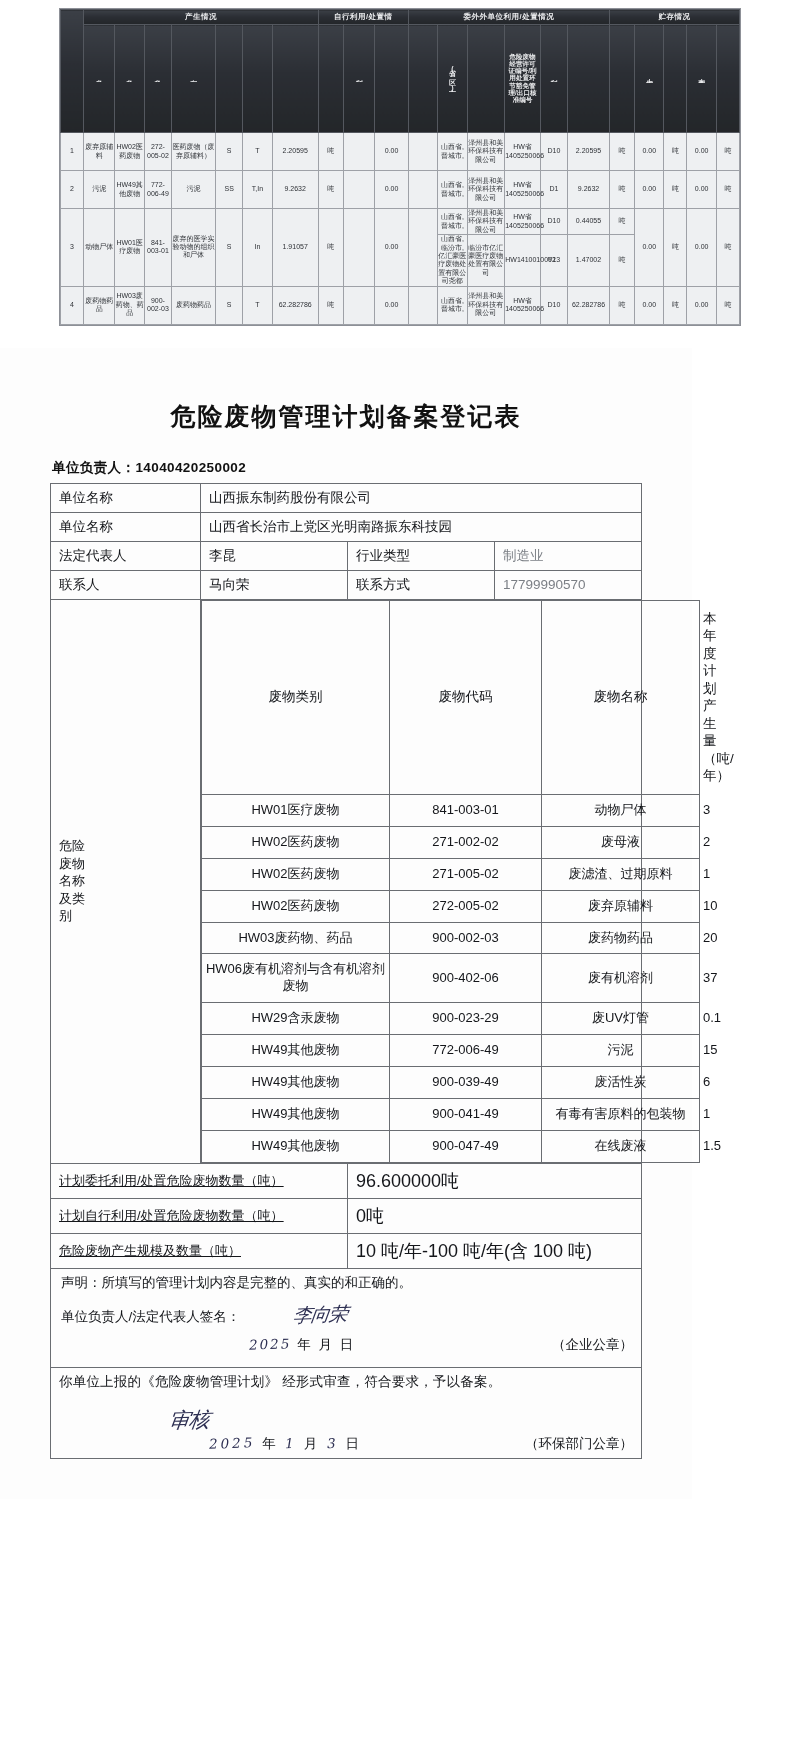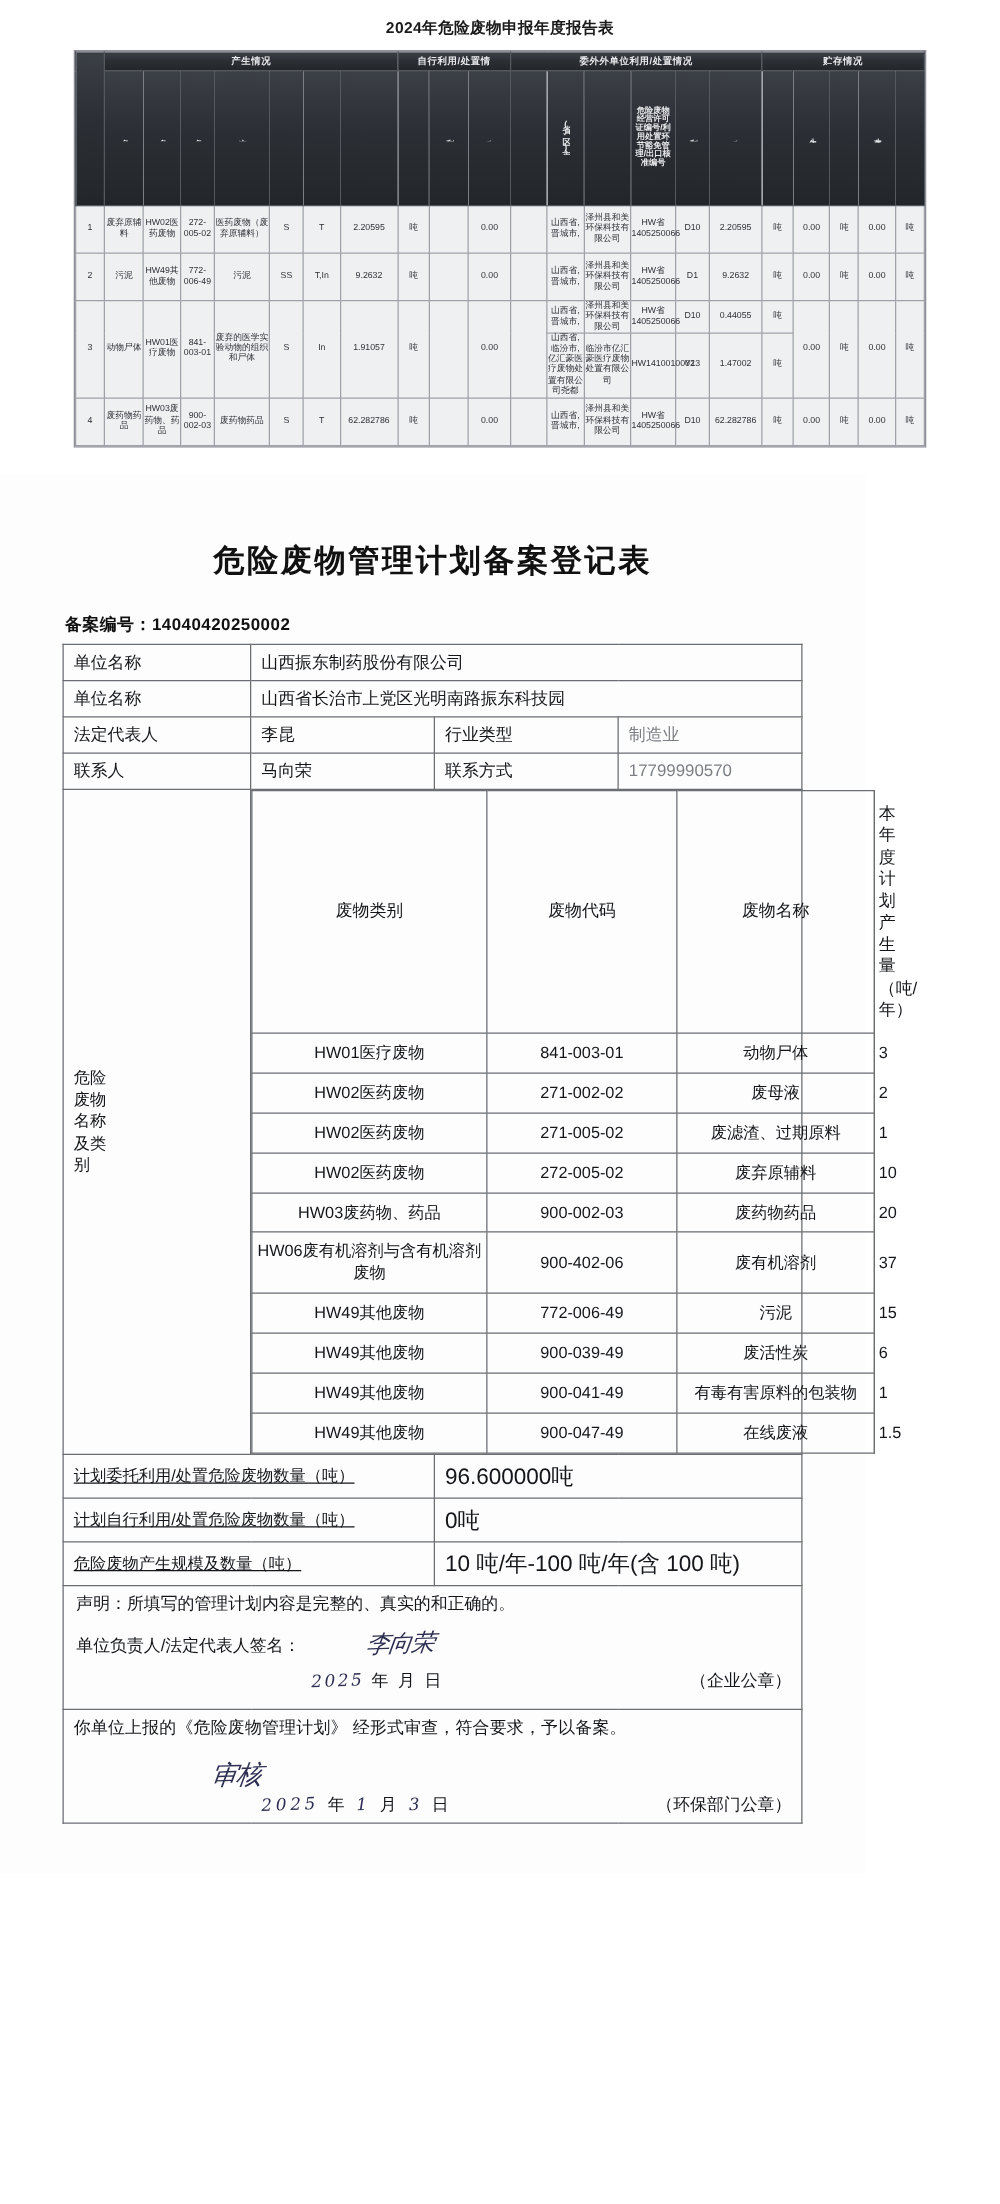--- a/index.html
+++ b/index.html
@@ -267,21 +267,20 @@
     color: #c8323c;
     font-weight: bold;
     letter-spacing: 1px;
   }
   .seal-wrap { position: absolute; inset: 0; pointer-events: none; overflow: visible; }
 </style>
 </head>
 <body>
 
 <div class="report-wrap">
-  <div class="report-title">2024年危险废物申报年度报告表</div>
   <div class="report-table-outer">
     <table class="report">
       <colgroup>
         <col style="width:22px">
           <col style="width:30px">
           <col style="width:28px">
           <col style="width:26px">
         <col style="width:42px">
           <col style="width:26px">
           <col style="width:28px">
@@ -445,21 +444,21 @@
     </tbody>
       </table>
   </div>
 </div>
 
 <div class="form-page">
 
   <div class="form-title">危险废物管理计划备案登记表</div>
 
   <div class="record-no">
-    <span>备案编号：</span><span>14040420250002</span>
+    <span>单位负责人：</span><span>14040420250002</span>
   </div>
 
   <table class="form">
     <tbody>
         <tr>
       <td class="lbl">单位名称</td>
       <td class="val" colspan="3">山西振东制药股份有限公司</td>
     </tr>
     <tr>
       <td class="lbl">单位名称</td>
@@ -528,20 +527,26 @@
             <td>废药物药品</td>
             <td>20</td>
           </tr>
           <tr>
             <td>HW06废有机溶剂与含有机溶剂废物</td>
             <td>900-402-06</td>
             <td>废有机溶剂</td>
             <td>37</td>
           </tr>
           <tr>
+            <td>HW29含汞废物</td>
+            <td>900-023-29</td>
+            <td>废UV灯管</td>
+            <td>0.1</td>
+          </tr>
+          <tr>
             <td>HW49其他废物</td>
             <td>772-006-49</td>
             <td>污泥</td>
             <td>15</td>
           </tr>
           <tr>
             <td>HW49其他废物</td>
             <td>900-039-49</td>
             <td>废活性炭</td>
             <td>6</td>

